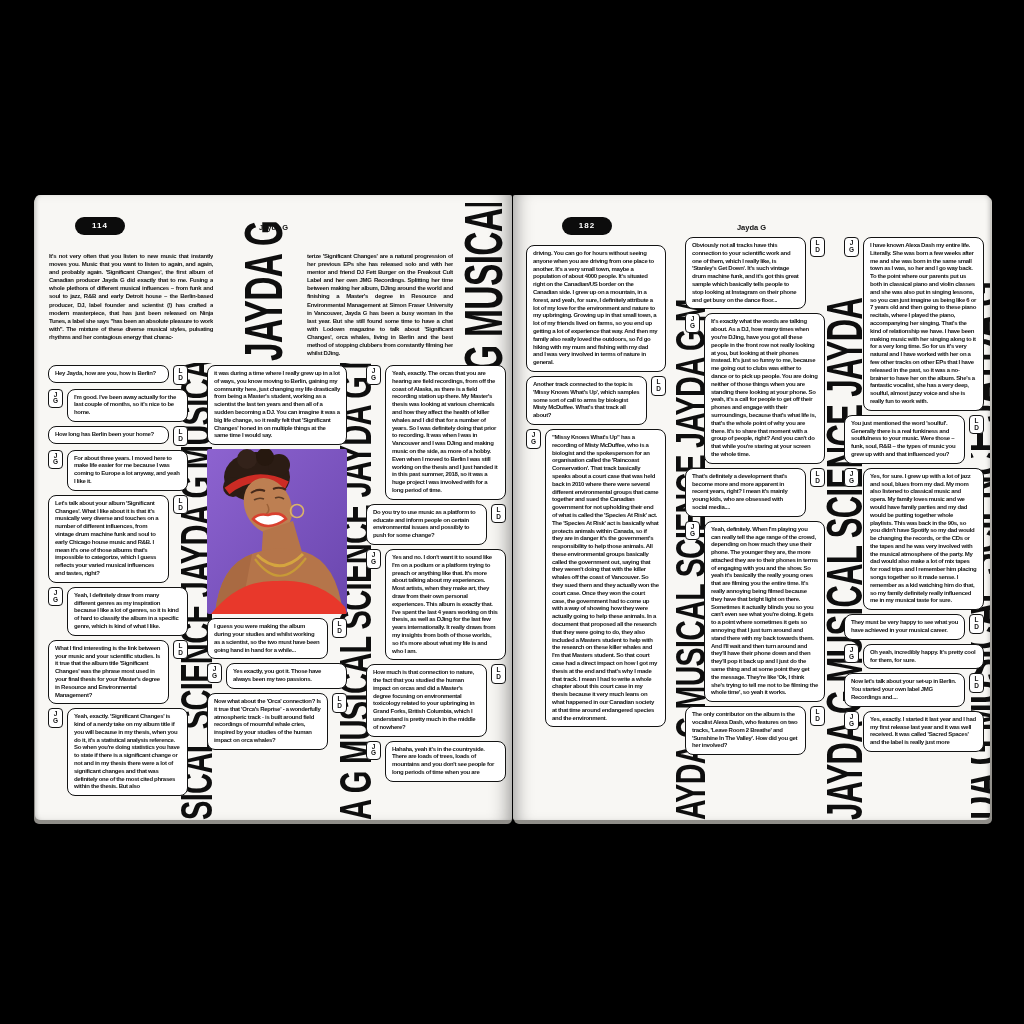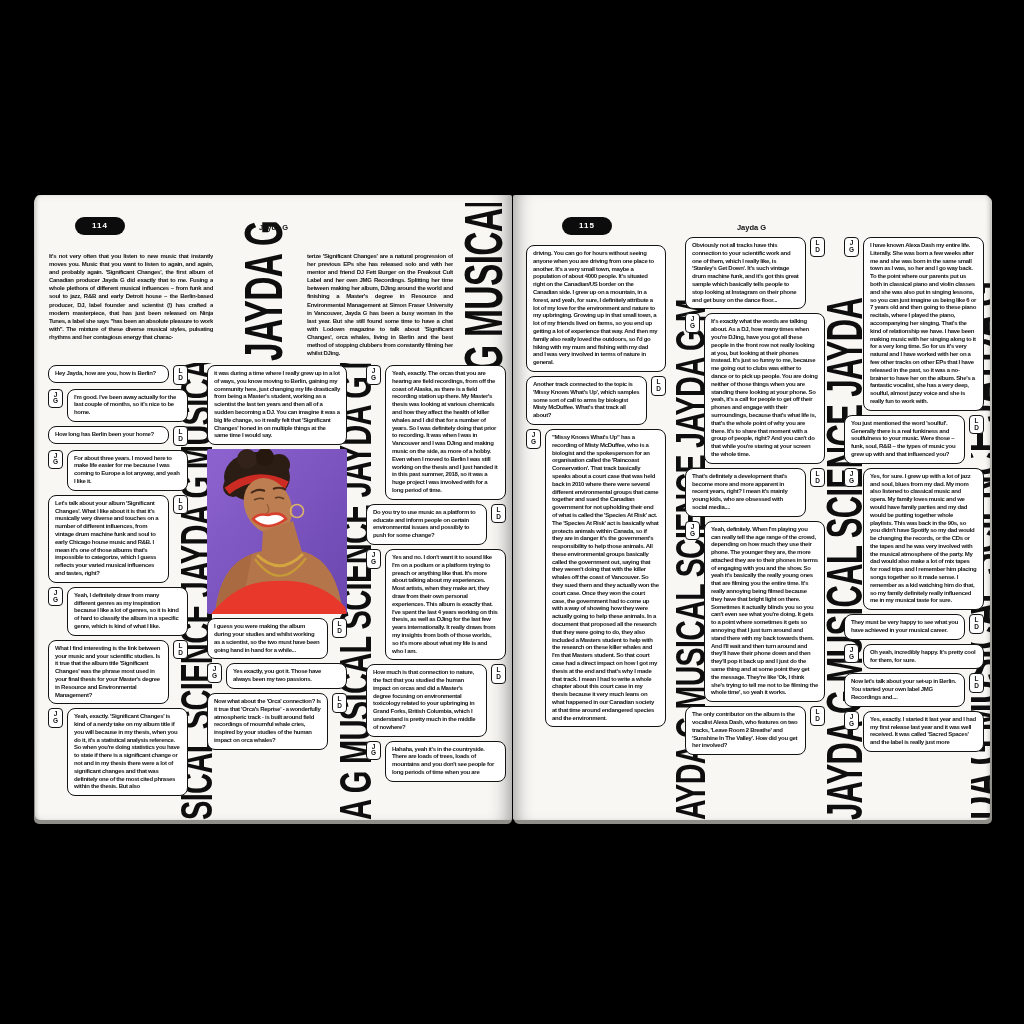--- a/index.html
+++ b/index.html
@@ -214,21 +214,21 @@
       </div>
       <div class="strip" style="left: 136px; top: 168px; width: 52px; height: 457px;">
         <div class="strip-in" style="top: 457px; font-size: 44px; line-height: 52px; transform: rotate(-90deg) scaleX(0.66);">SICAL SCIENCE JAYDA G MUSICAL SCIENCE</div>
       </div>
       <div class="strip" style="left: 295px; top: 168px; width: 52px; height: 457px;">
         <div class="strip-in" style="top: 457px; font-size: 44px; line-height: 52px; transform: rotate(-90deg) scaleX(0.66);">A G MUSICAL SCIENCE JAYDA G MUSICAL</div>
       </div>
     </div>
 
   <div class="page page-right" id="page-right">
-    <div class="pill pill-r">115</div>
+    <div class="pill pill-r">182</div>
     <div class="hdr">Jayda G</div>
     <div class="col col-d">
         <div class="row">
           <div class="bubble">driving. You can go for hours without seeing anyone when you are driving from one place to another. It's a very small town, maybe a population of about 4000 people. It's situated right on the Canadian/US border on the Canadian side. I grew up on a mountain, in a forest, and yeah, for sure, I definitely attribute a lot of my love for the environment and nature to my upbringing. Growing up in that small town, a lot of my friends lived on farms, so you end up getting a lot of experience that way. And then my family also really loved the outdoors, so I'd go hiking with my mum and fishing with my dad and I was very involved in terms of nature in general.</div>
         </div>
         <div class="row">
           <div class="bubble">Another track connected to the topic is 'Missy Knows What's Up', which samples some sort of call to arms by biologist Misty McDuffee. What's that track all about?</div>
           <div class="marker">
             <div>L</div>
             <div>D</div>

